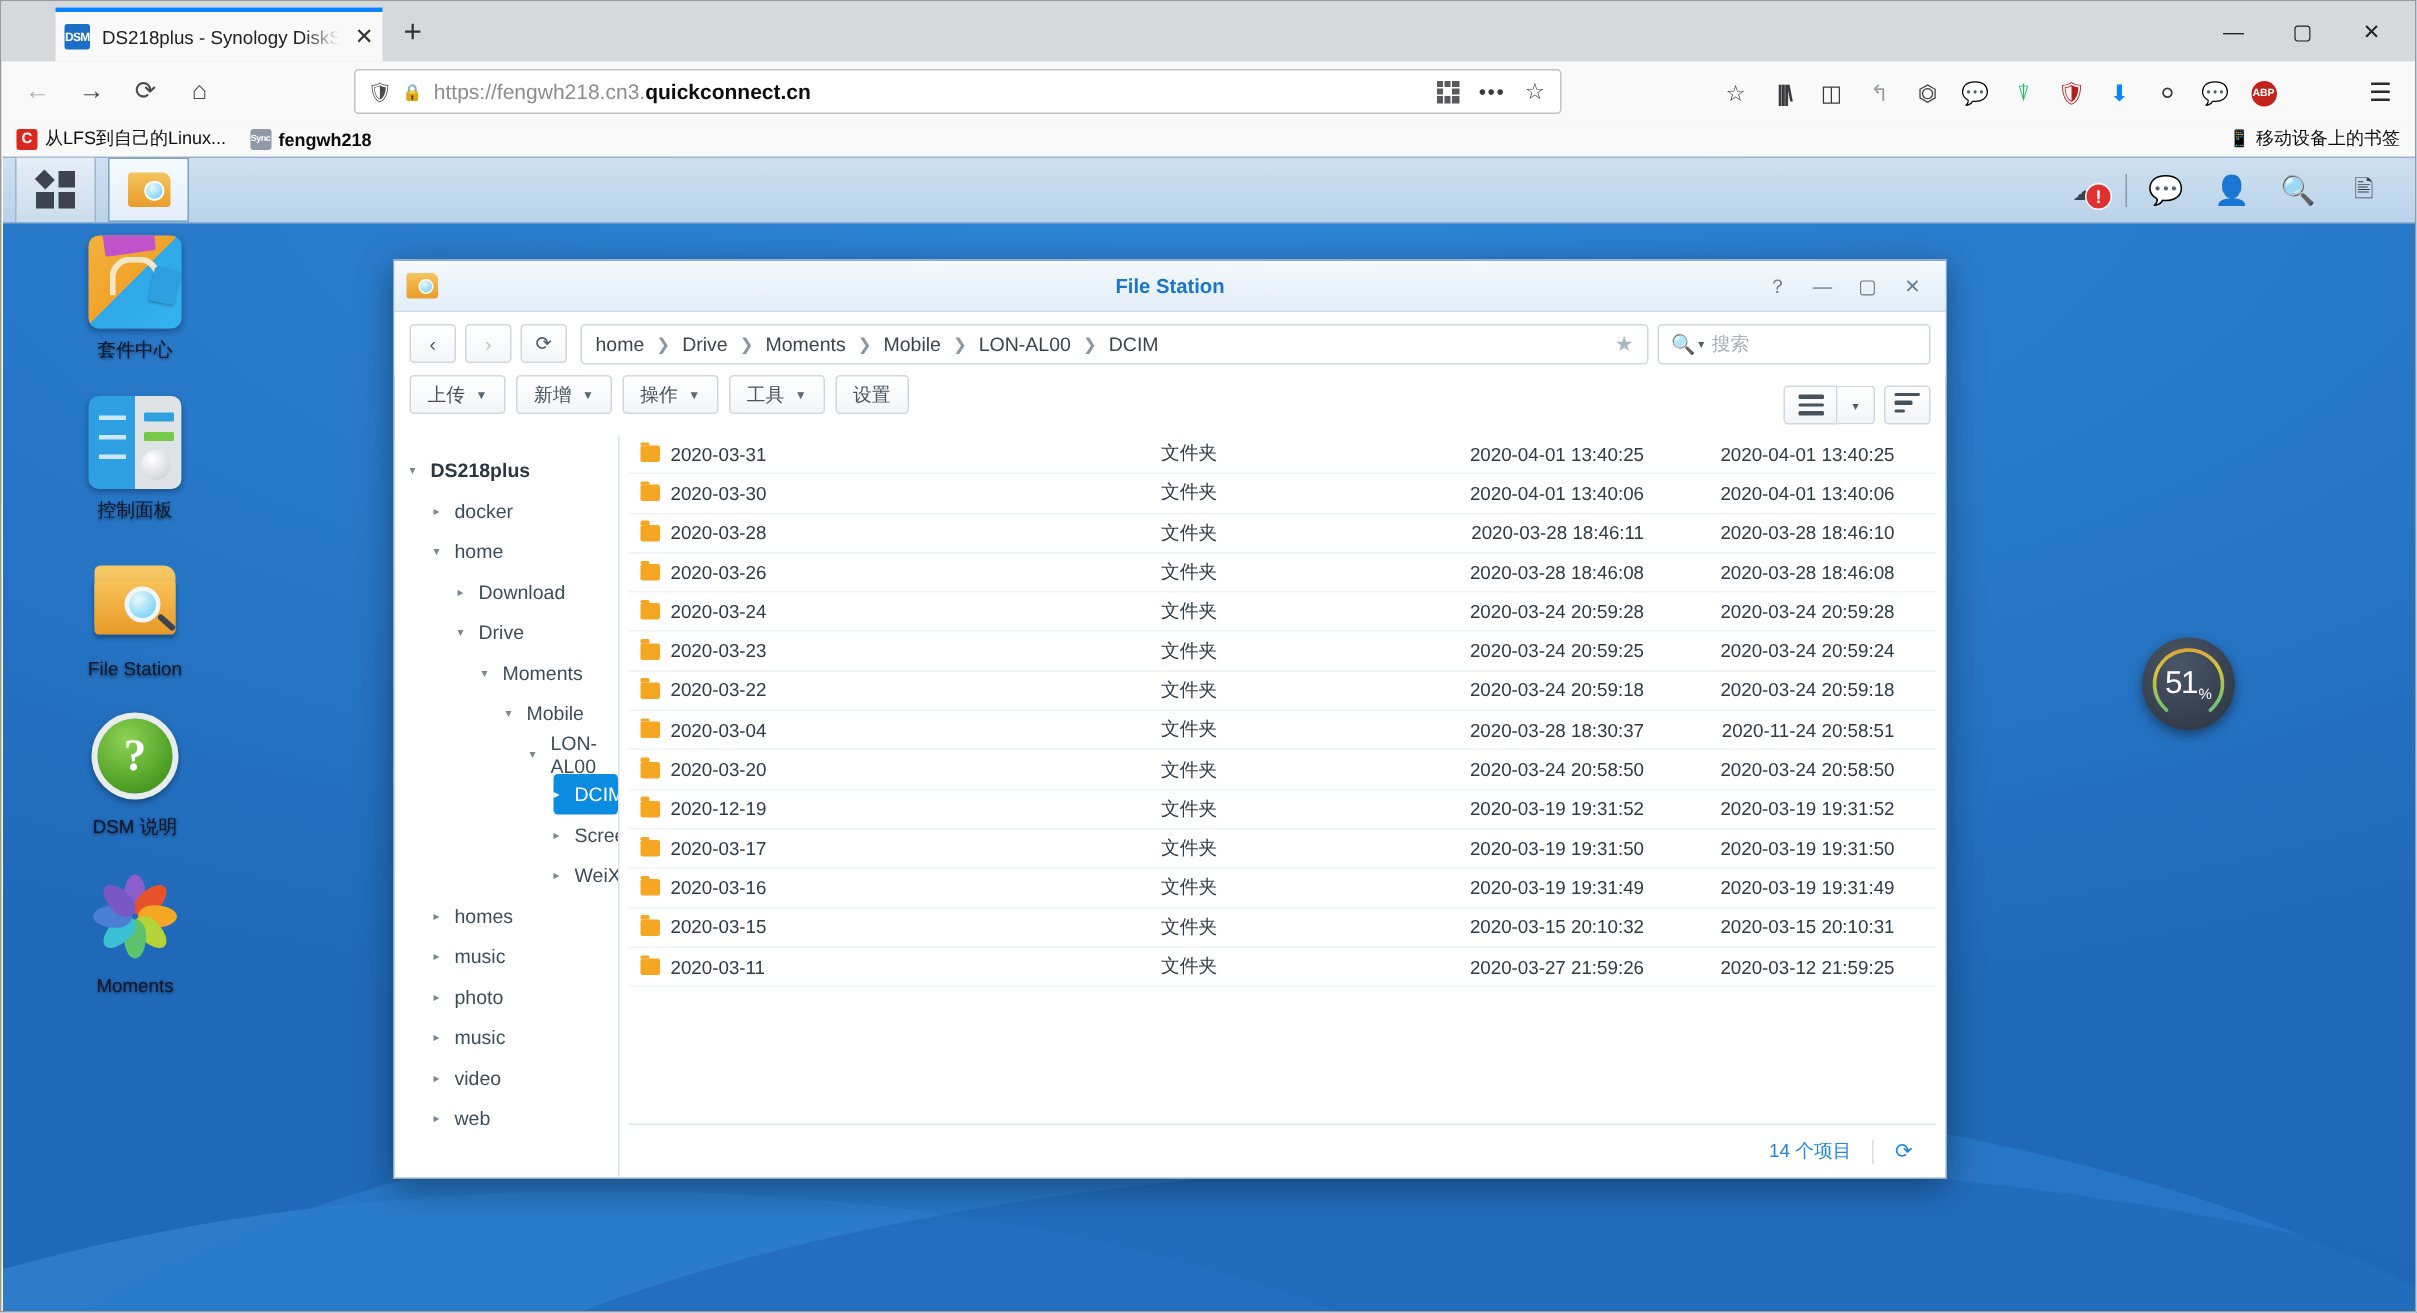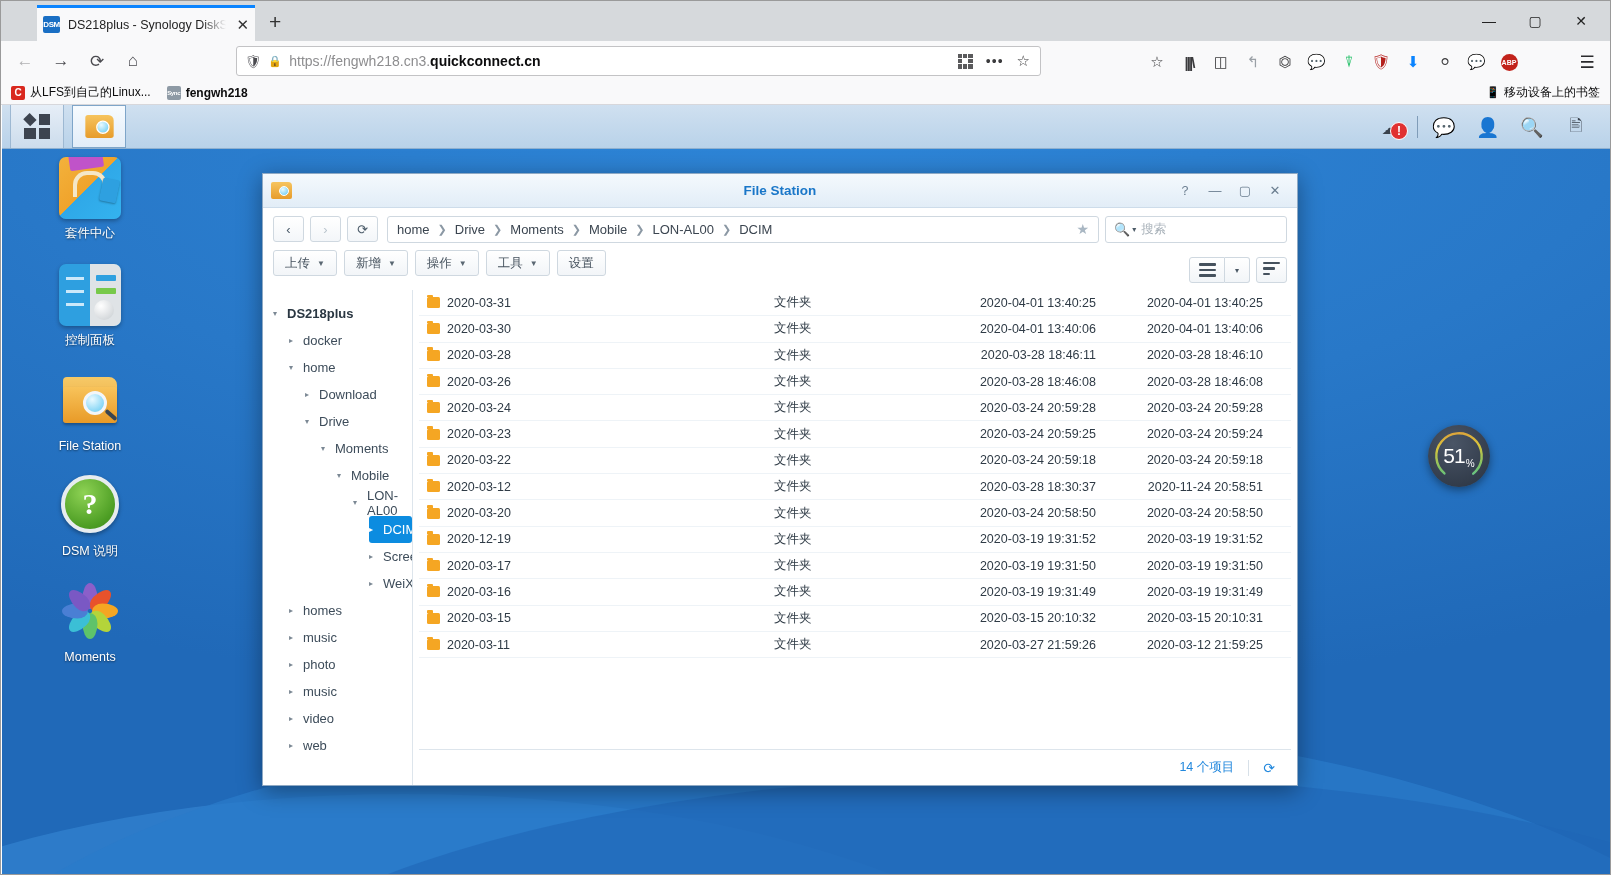--- a/index.html
+++ b/index.html
@@ -94,21 +94,21 @@
          cursor: pointer; position: relative; color: #3a424d; font-size: 19px; }
   .tb-sep { width: 1px; height: 22px; background: #7f9cb8; margin: 0 4px; }
   .badge { position: absolute; right: 5px; bottom: 9px; width: 18px; height: 18px; border-radius: 50%;
            background: #e03131; color: #fff; font-size: 12px; font-weight: bold;
            display: flex; align-items: center; justify-content: center; border: 1.5px solid #fff; }
 
   
   .deskicons { position: absolute; left: 36px; top: 52px; width: 104px; }
   .dicon { width: 104px; margin-bottom: 22px; text-align: center; cursor: pointer; }
   .dicon .art { width: 62px; height: 62px; margin: 0 auto 6px; position: relative; }
-  .dicon .lbl { font-size: 12.5px; color: #ffffff; text-shadow: 0 1px 2px rgba(0,0,0,.55); }
+  .dicon .lbl { font-size: 12.5px; color: #0f172a; text-shadow: 0 1px 2px rgba(0,0,0,.55); }
 
   .ico-pkg { border-radius: 7px; background: linear-gradient(135deg,#f3b23c 0%,#f0a32b 48%, #2fa8e8 48%, #34b3ef 100%);
              overflow: hidden; box-shadow: 0 2px 4px rgba(0,0,0,.3); }
   .ico-pkg::before { content:""; position:absolute; left:10px; top:-6px; width:34px; height:18px;
                      background:#c053c9; transform: rotate(-8deg); border-radius:2px; }
   .ico-pkg::after { content:""; position:absolute; left:14px; top:14px; width:26px; height:22px;
                     border:4px solid #f4e7c8; border-bottom:none; border-radius:14px 14px 0 0; }
   .pkg-tag { position:absolute; right:3px; top:22px; width:17px; height:23px; background:#2ea0e0;
              border-radius:2px; transform: rotate(12deg); box-shadow:0 1px 2px rgba(0,0,0,.3); z-index:3;}
 
@@ -724,21 +724,21 @@
                   <span>2020-03-24 20:59:18</span>
                 </div>
                 <div class="cell c-crt r">
                   <span>2020-03-24 20:59:18</span>
                 </div>
                 <div style="width: 20px;"></div>
               </div>
               <div class="row">
                 <div class="cell c-name">
                   <span class="fldico"></span>
-                  <span>2020-03-12</span>
+                  <span>2020-03-04</span>
                 </div>
                 <div class="cell c-size r">
                   <span></span>
                 </div>
                 <div class="cell c-type">
                   <span>文件夹</span>
                 </div>
                 <div class="cell c-mod r">
                   <span>2020-03-28 18:30:37</span>
                 </div>

